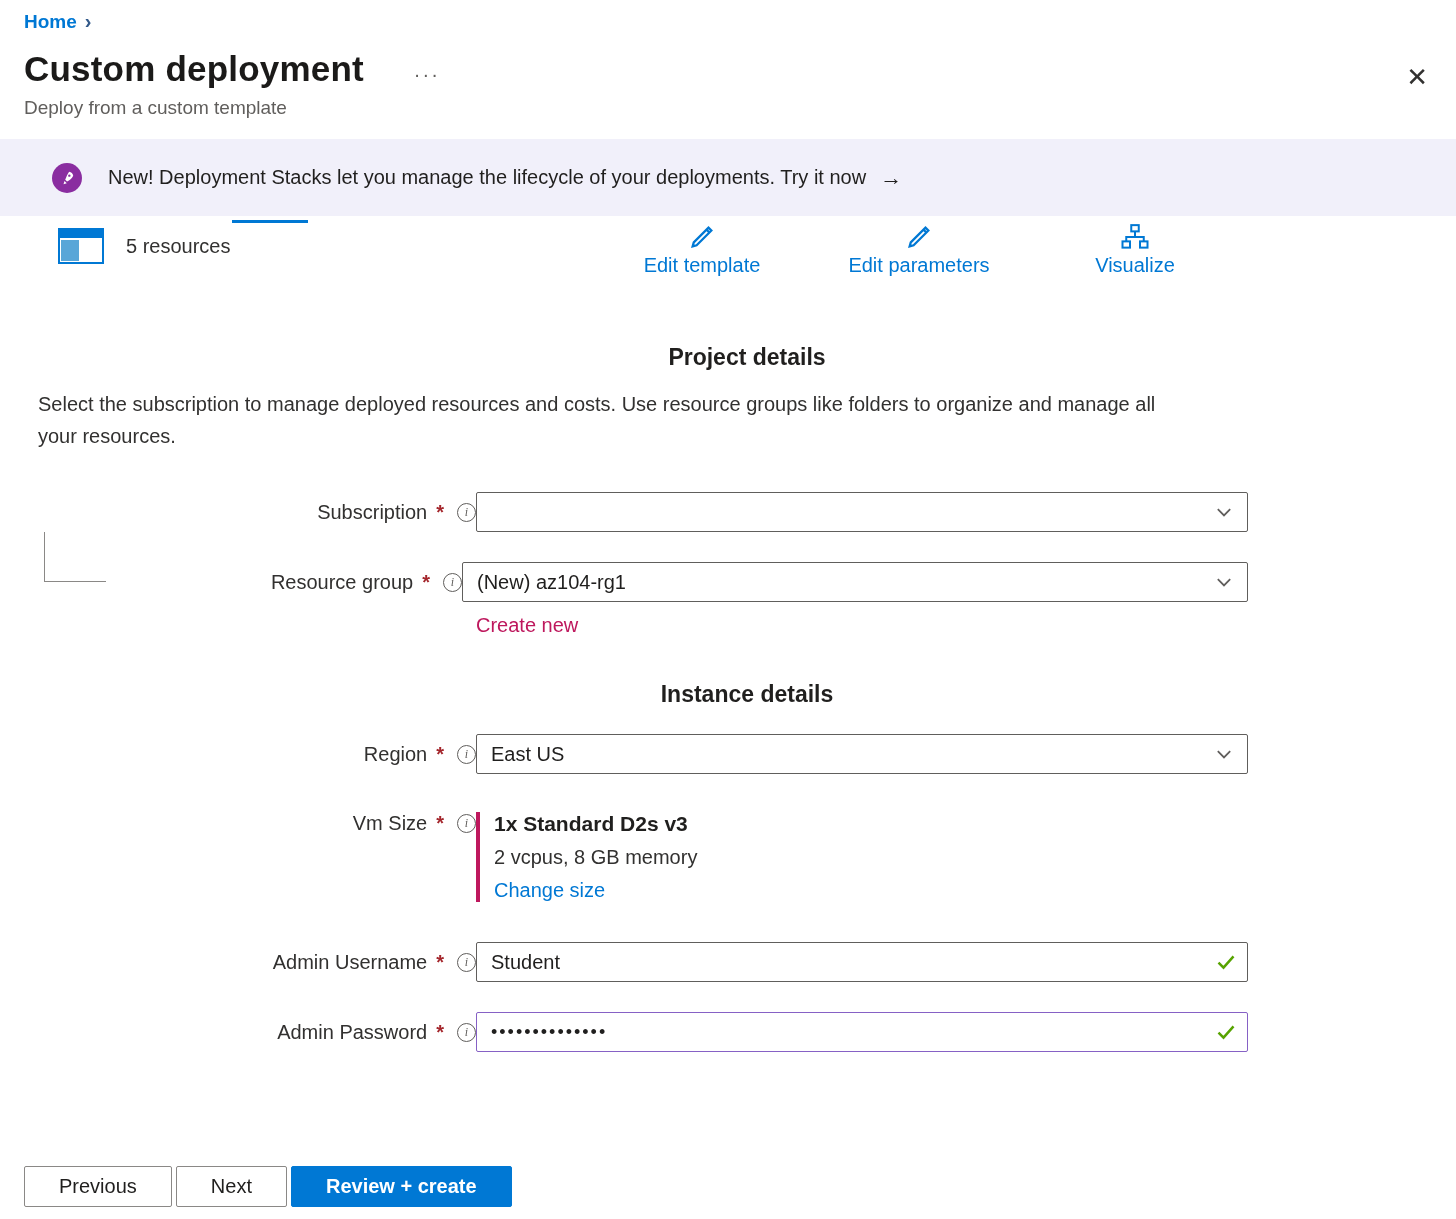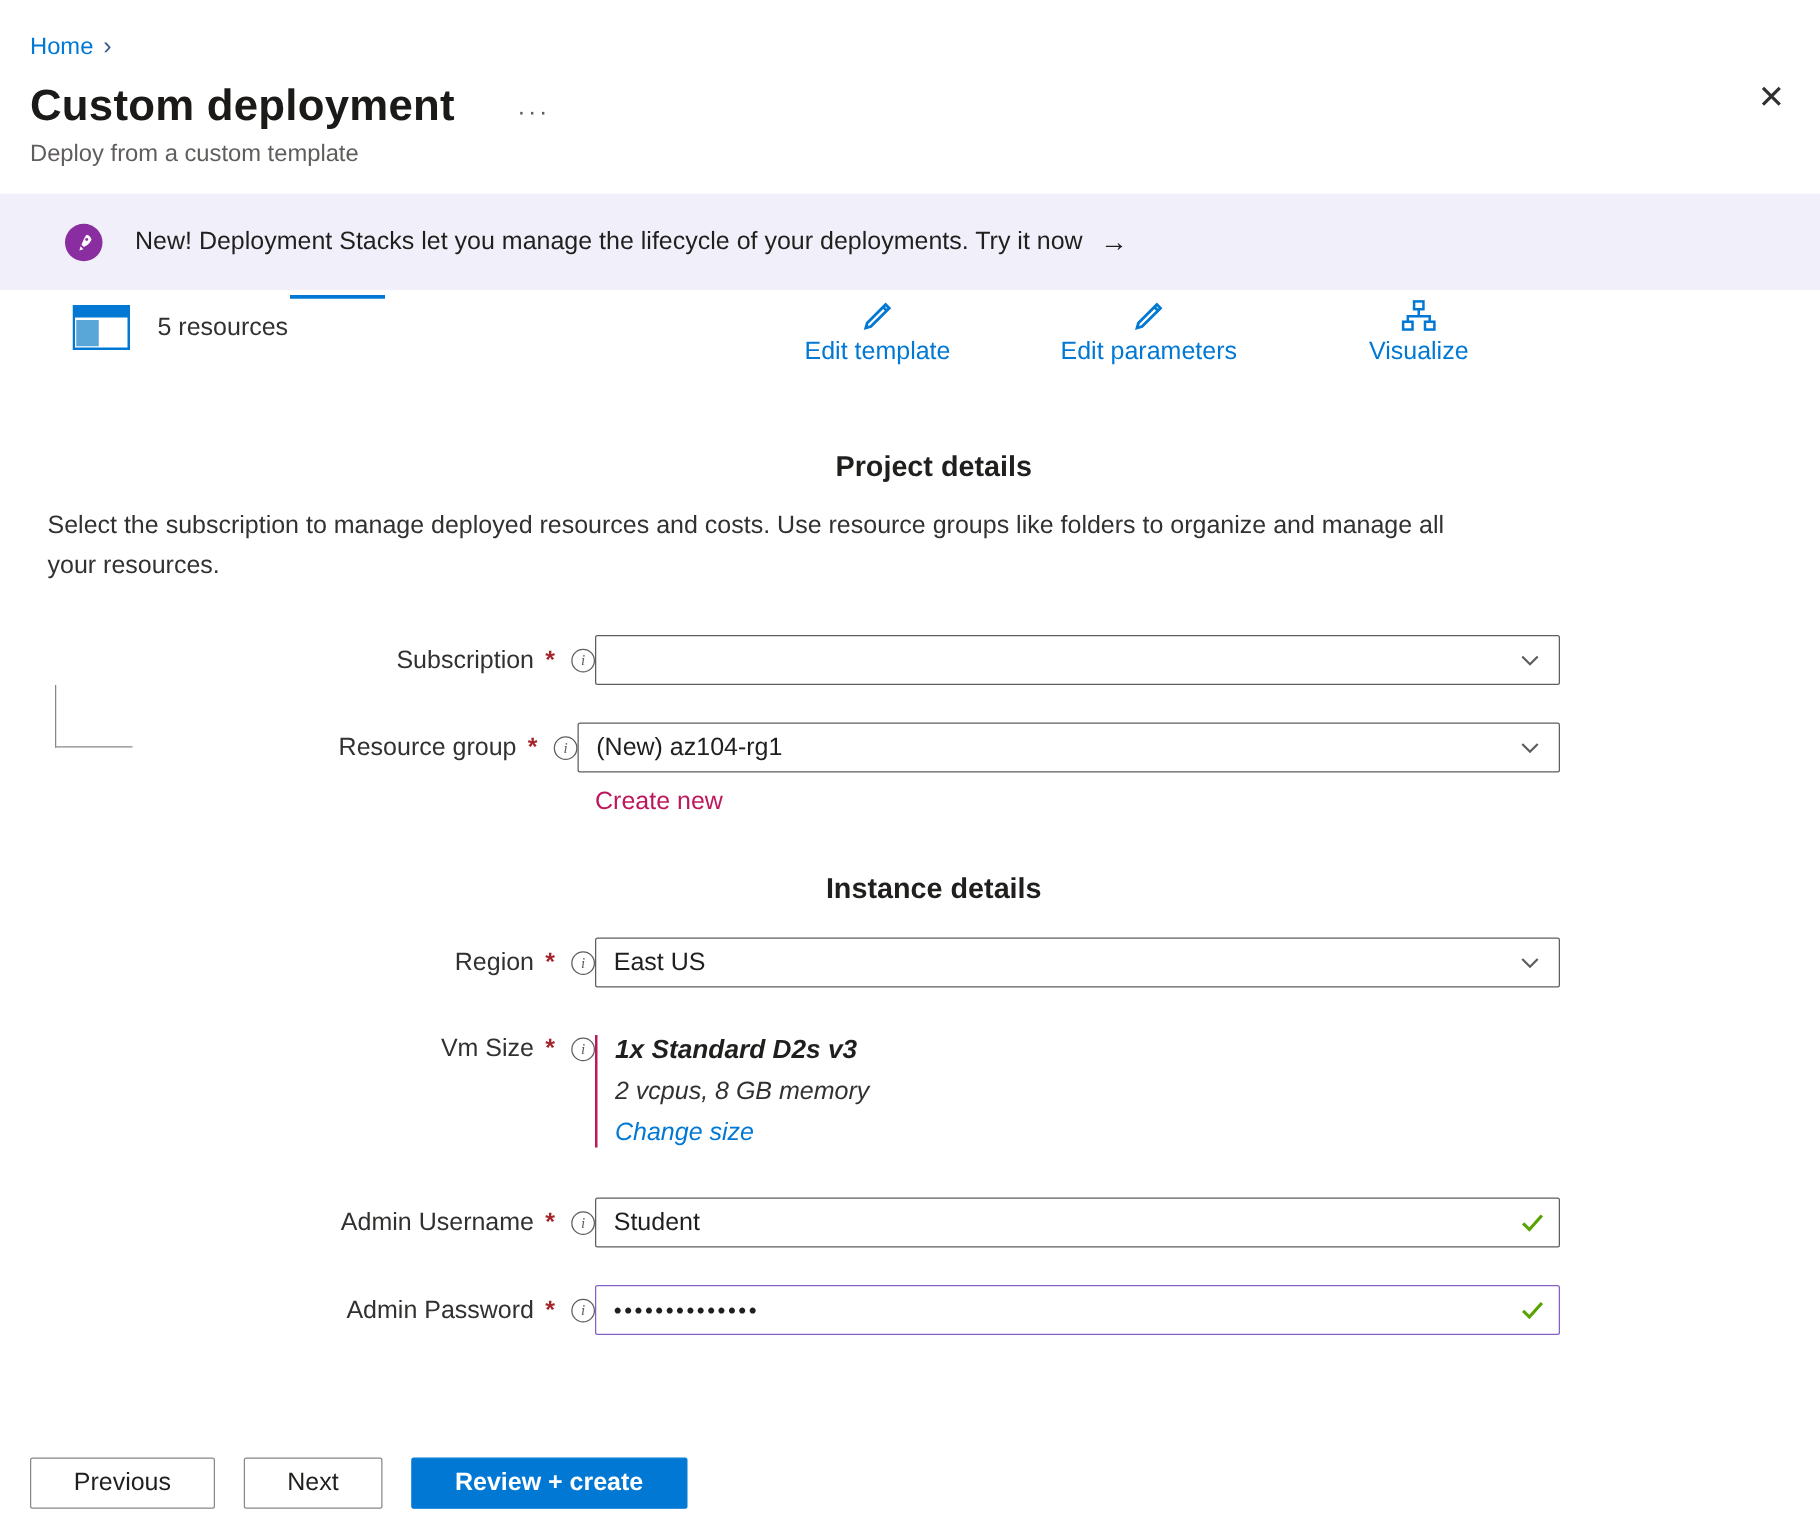--- a/index.html
+++ b/index.html
@@ -6,21 +6,21 @@
   html, body { width: 1456px; height: 1219px; }
   body {
     font-family: "Liberation Sans", "DejaVu Sans", sans-serif;
     background: #ffffff;
     color: #323130;
     position: relative;
     overflow: hidden;
   }
 
   
-  .breadcrumb { padding: 26px 0 0 24px; font-size: 19px; }
+  .breadcrumb { padding: 10px 0 0 24px; font-size: 19px; font-weight: bold; }
   .breadcrumb a { color: #0078d4; text-decoration: none; cursor: pointer; }
   .breadcrumb .chev { color: #335a8a; margin-left: 8px; font-size: 20px; }
 
   
   .title-row { margin: 16px 0 0 24px; display: flex; align-items: baseline; }
   .page-title { font-size: 35px; font-weight: 700; color: #1b1a19; letter-spacing: 0.2px; }
   .title-ellipsis { margin-left: 50px; color: #605e5c; font-size: 20px; letter-spacing: 2px; cursor: pointer; }
   .close-btn {
     position: absolute; top: 60px; right: 24px;
     background: none; border: none; font-size: 26px; color: #323130;
@@ -94,38 +94,38 @@
     border-left: 1px solid #8a8886; border-bottom: 1px solid #8a8886;
   }
   .rg-row { margin-top: 30px; padding-left: 24px; }
   .rg-row .label-col { padding-left: 78px; }
   .create-new-link { margin: 12px 0 0 476px; }
   .create-new-link a { color: #be185d; font-size: 20px; text-decoration: none; cursor: pointer; }
 
   
   .region-row { margin-top: 26px; }
   .vm-row { margin-top: 38px; }
-  .vm-block { border-left: 2px solid #be185d; padding-left: 14px; font-style: italic; }
+  .vm-block { border-left: 4px solid #be185d; padding-left: 14px; }
   .vm-name { font-size: 21px; font-weight: 700; color: #201f1e; }
   .vm-specs { font-size: 20px; color: #323130; margin-top: 10px; }
   .vm-change a { display: inline-block; margin-top: 10px; font-size: 20px; color: #0078d4; text-decoration: none; cursor: pointer; }
 
   .user-row { margin-top: 40px; }
   .pass-row { margin-top: 30px; }
   .input-wrap { position: relative; }
   .text-input {
     width: 100%; height: 40px; border: 1px solid #605e5c; border-radius: 2px;
     font-size: 20px; color: #201f1e; padding: 0 44px 0 14px;
     font-family: "Liberation Sans", "DejaVu Sans", sans-serif; outline: none;
   }
   .pass-input { border: 1.5px solid #8661c5; letter-spacing: 2px; font-size: 18px; }
   .field-check { position: absolute; right: 12px; top: 50%; transform: translateY(-50%); width: 20px; height: 20px; }
 
   
-  .footer { position: absolute; left: 24px; bottom: 12px; display: flex; gap: 23px; margin-top: 16px; }
+  .footer { position: absolute; left: 24px; bottom: 12px; display: flex; gap: 4px; margin-top: 16px; }
   .btn {
     height: 41px; border-radius: 2px; font-size: 20px; cursor: pointer;
     font-family: "Liberation Sans", "DejaVu Sans", sans-serif;
   }
   .btn-secondary { background: #fff; border: 1px solid #8a8886; color: #201f1e; padding: 0 34px; }
   .btn-primary { background: #0078d4; border: 1px solid #0078d4; color: #fff; font-weight: 700; padding: 0 34px; }
 </style>
 </head>
 <body>
 

